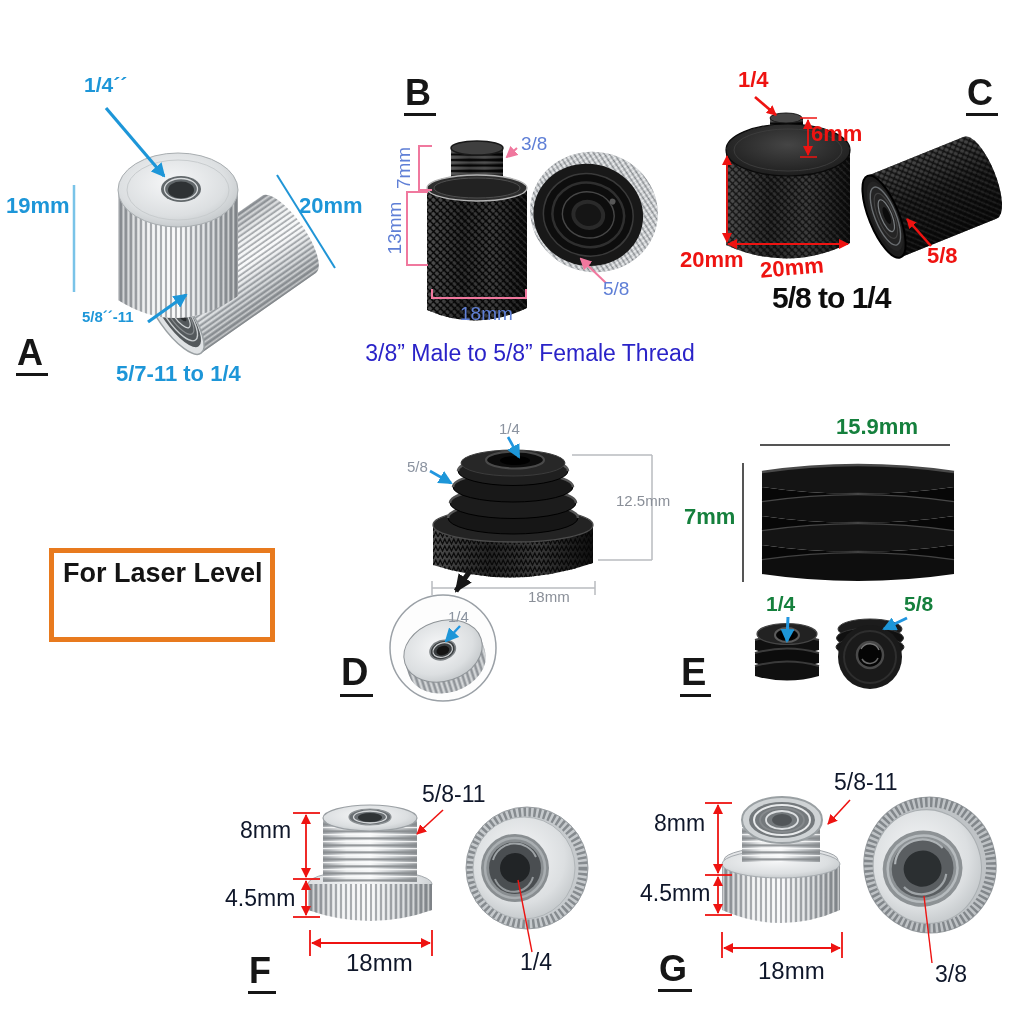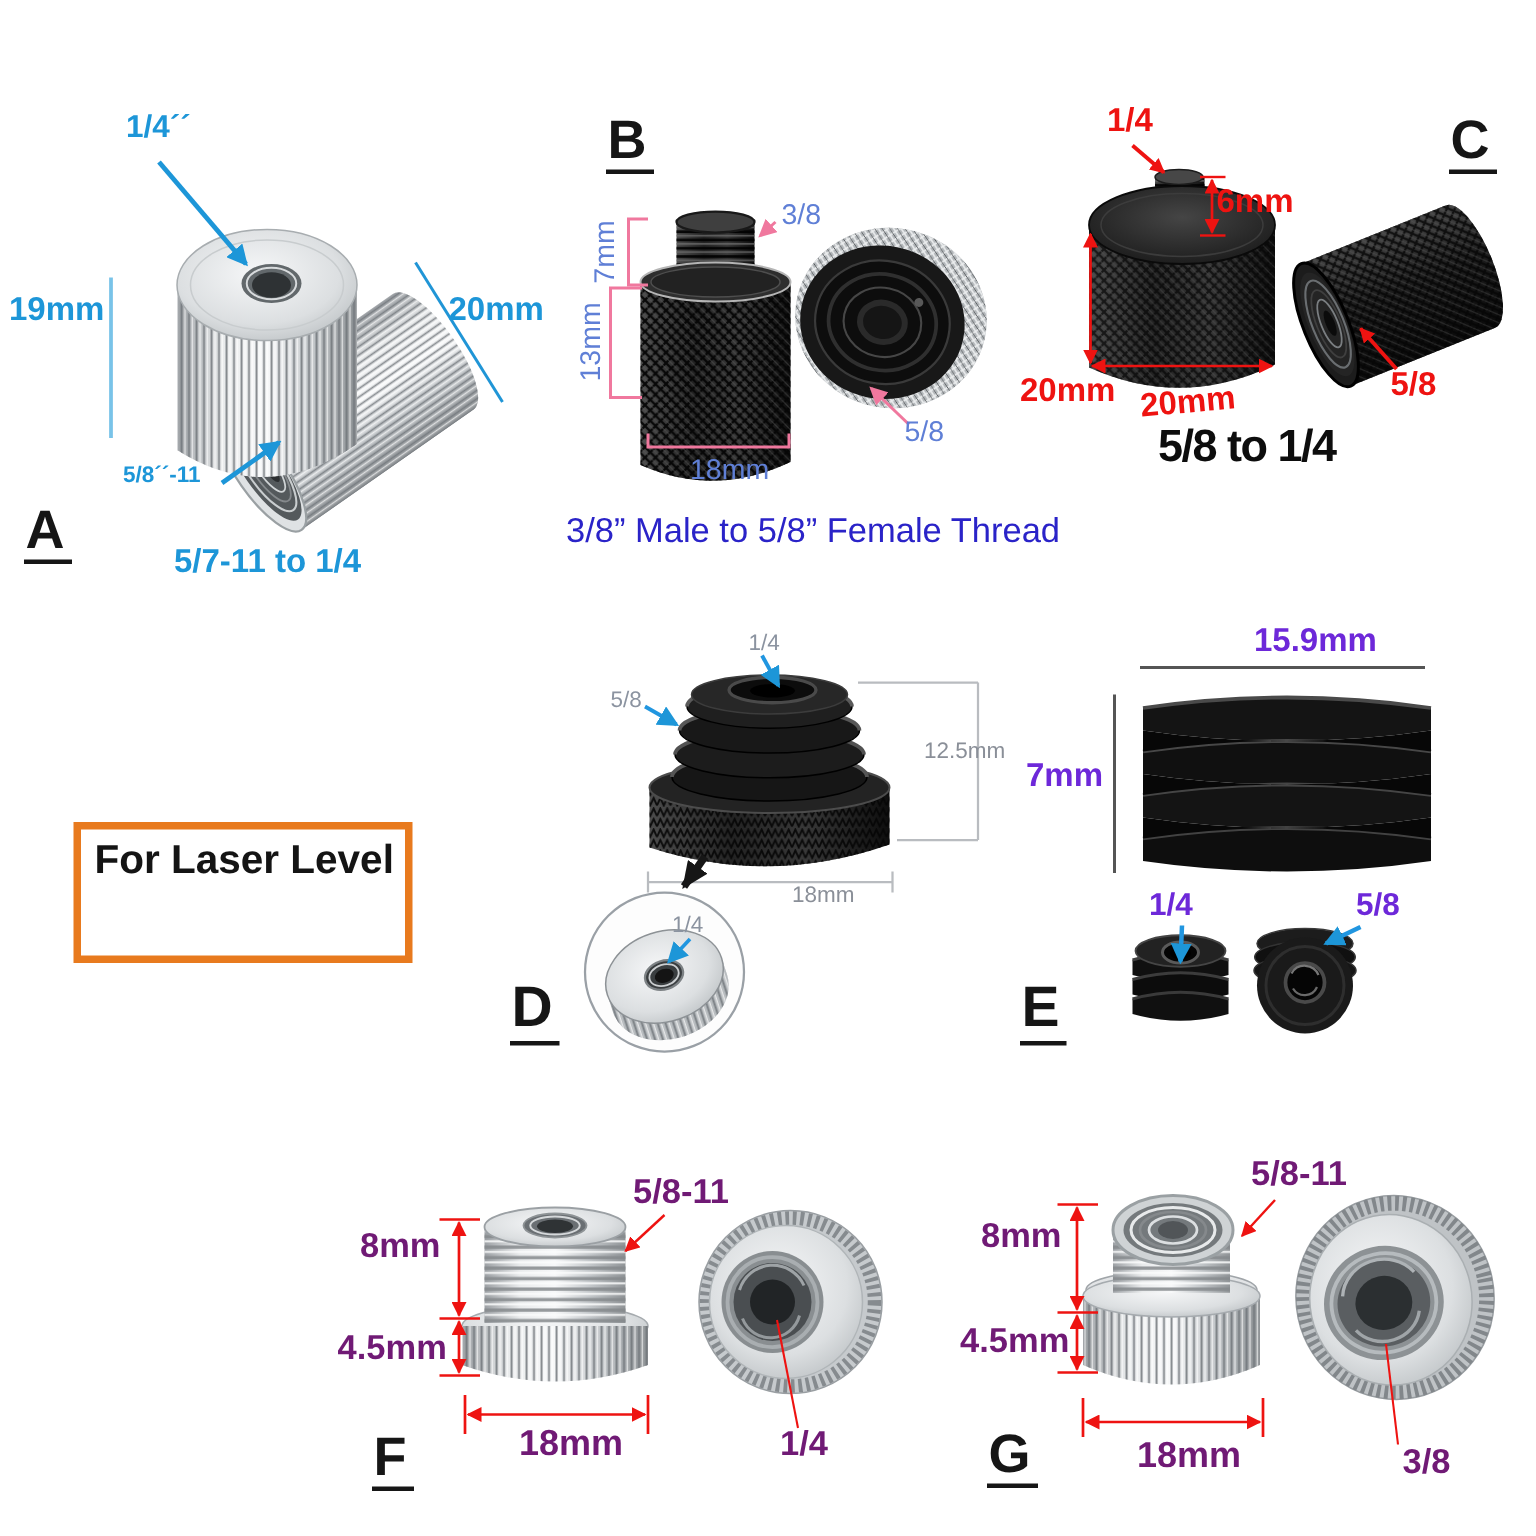--- a/index.html
+++ b/index.html
@@ -7,22 +7,22 @@
          font-family:"Liberation Sans",sans-serif;border-radius:10px;}
   .sec{position:absolute;}
   .sec svg{position:absolute;left:0;top:0;}
   .lb{position:absolute;white-space:nowrap;line-height:1.05;}
   .blue{color:#1d96d8;font-weight:700;}
   .bl2{color:#5f7fd6;font-weight:500;}
   .violet{color:#2a23c8;font-weight:400;}
   .red{color:#ee1311;font-weight:600;}
   .muted{color:#8b93a0;font-weight:400;}
   .gray{color:#8a8f98;font-weight:400;}
-  .blk{color:#701a75;font-weight:700;}
-  .blkb{color:#6d28d9;font-weight:700;}
+  .blk{color:#0f172a;font-weight:400;}
+  .blkb{color:#15803d;font-weight:700;}
   .fs15{font-size:15px;} .fs19{font-size:19px;} .fs20{font-size:15px;}
   .fs21{font-size:21px;} .fs22{font-size:22px;} .fs23{font-size:23px;}
   .fs24{font-size:24px;}
   .cap-big{font-size:30px;font-weight:800;color:#0d0d0d;letter-spacing:-1px;}
   .seclet{font-size:36px;font-weight:700;color:#161616;display:inline-block;
           border-bottom:3px solid #161616;padding:0 5px 1px 1px;line-height:1.05;}
   .rot90{transform:rotate(-90deg);transform-origin:center center;text-align:center;}
   .rotm4{transform:rotate(-5deg);}
   .center{text-align:center;}
   .notebox{position:absolute;left:25px;top:548px;width:207px;height:82px;
@@ -178,21 +178,21 @@
       <line x1="157" y1="88" x2="147" y2="97" marker-end="url(#mPink)"></line>
       <line x1="246" y1="223" x2="221" y2="199" marker-end="url(#mPink)"></line>
     </g>
   </svg>
   <div class="lb" style="left:44px;top:14px"><span class="seclet">B</span></div>
   <div class="lb bl2 fs19" style="left:161px;top:74px">3/8</div>
   <div class="lb bl2 fs19 rot90" style="left:22px;top:98px;width:44px">7mm</div>
   <div class="lb bl2 fs19 rot90" style="left:5px;top:158px;width:60px">13mm</div>
   <div class="lb bl2 fs19" style="left:100px;top:244px">18mm</div>
   <div class="lb bl2 fs19" style="left:243px;top:219px">5/8</div>
-  <div class="lb violet fs23 center" style="left:16px;top:281px;width:332px">3/8” Male to 5/8” Female Thread</div>
+  <div class="lb violet fs23 center" style="left:4px;top:281px;width:332px">3/8” Male to 5/8” Female Thread</div>
 </section>
 
 <section class="sec" style="left:680px;top:40px;width:344px;height:310px">
   <svg width="344" height="310" viewBox="0 0 344 310">
     <g>
       <rect x="90" y="78" width="33" height="40" fill="url(#gDkV)"></rect>
       <rect x="90" y="78" width="33" height="40" fill="url(#pH)" opacity="0.9"></rect>
       <ellipse cx="106" cy="78" rx="16" ry="5" fill="#474747" stroke="#1c1c1c"></ellipse>
       <path d="M46 110 L46 205 Q108 233 170 203 L170 110 Z" fill="url(#gDkV)"></path>
       <path d="M46 110 L46 205 Q108 233 170 203 L170 110 Z" fill="url(#pD)" opacity="0.7"></path>

